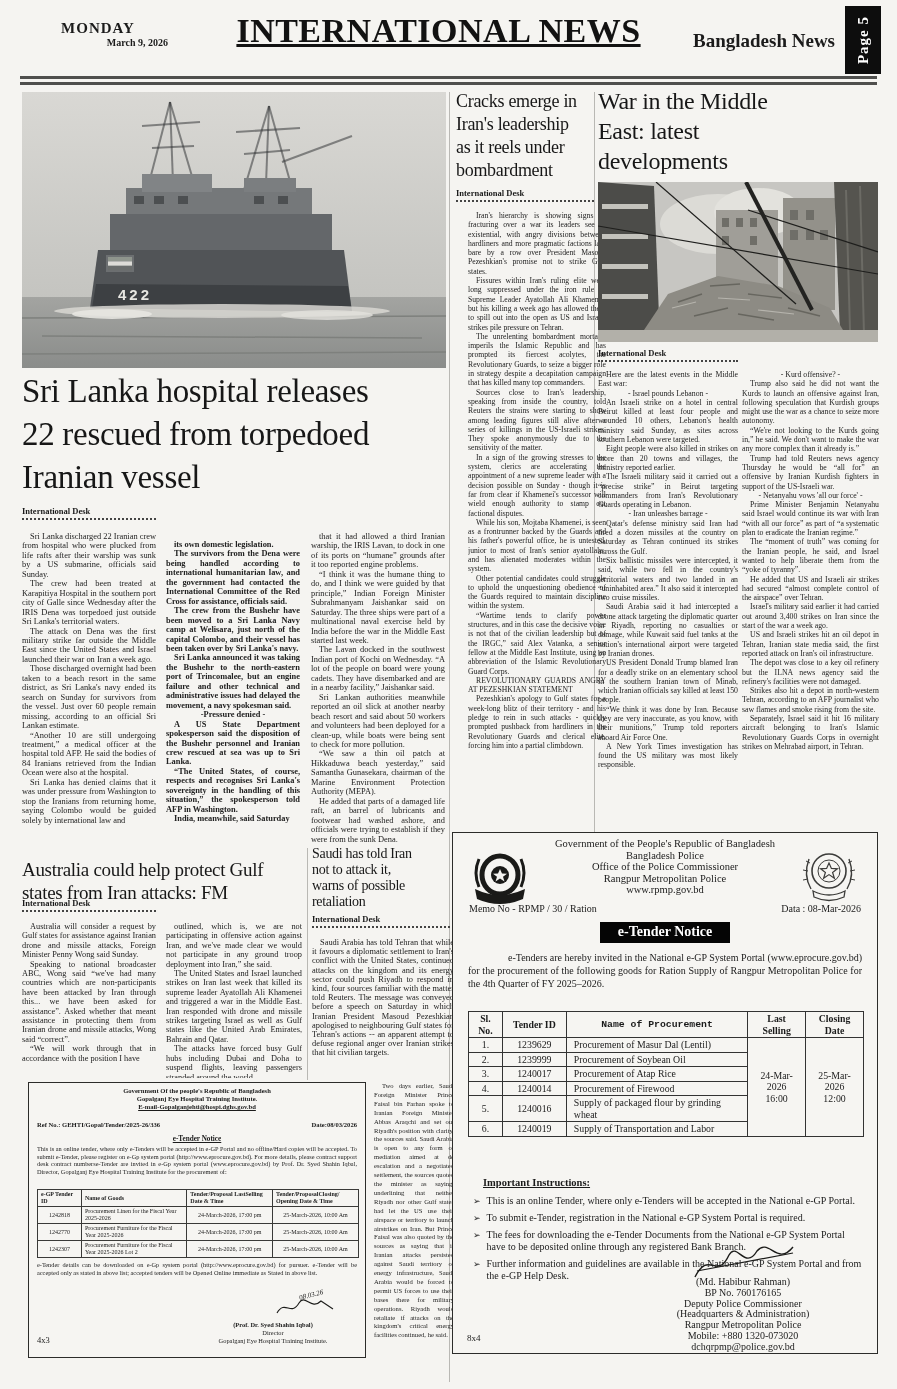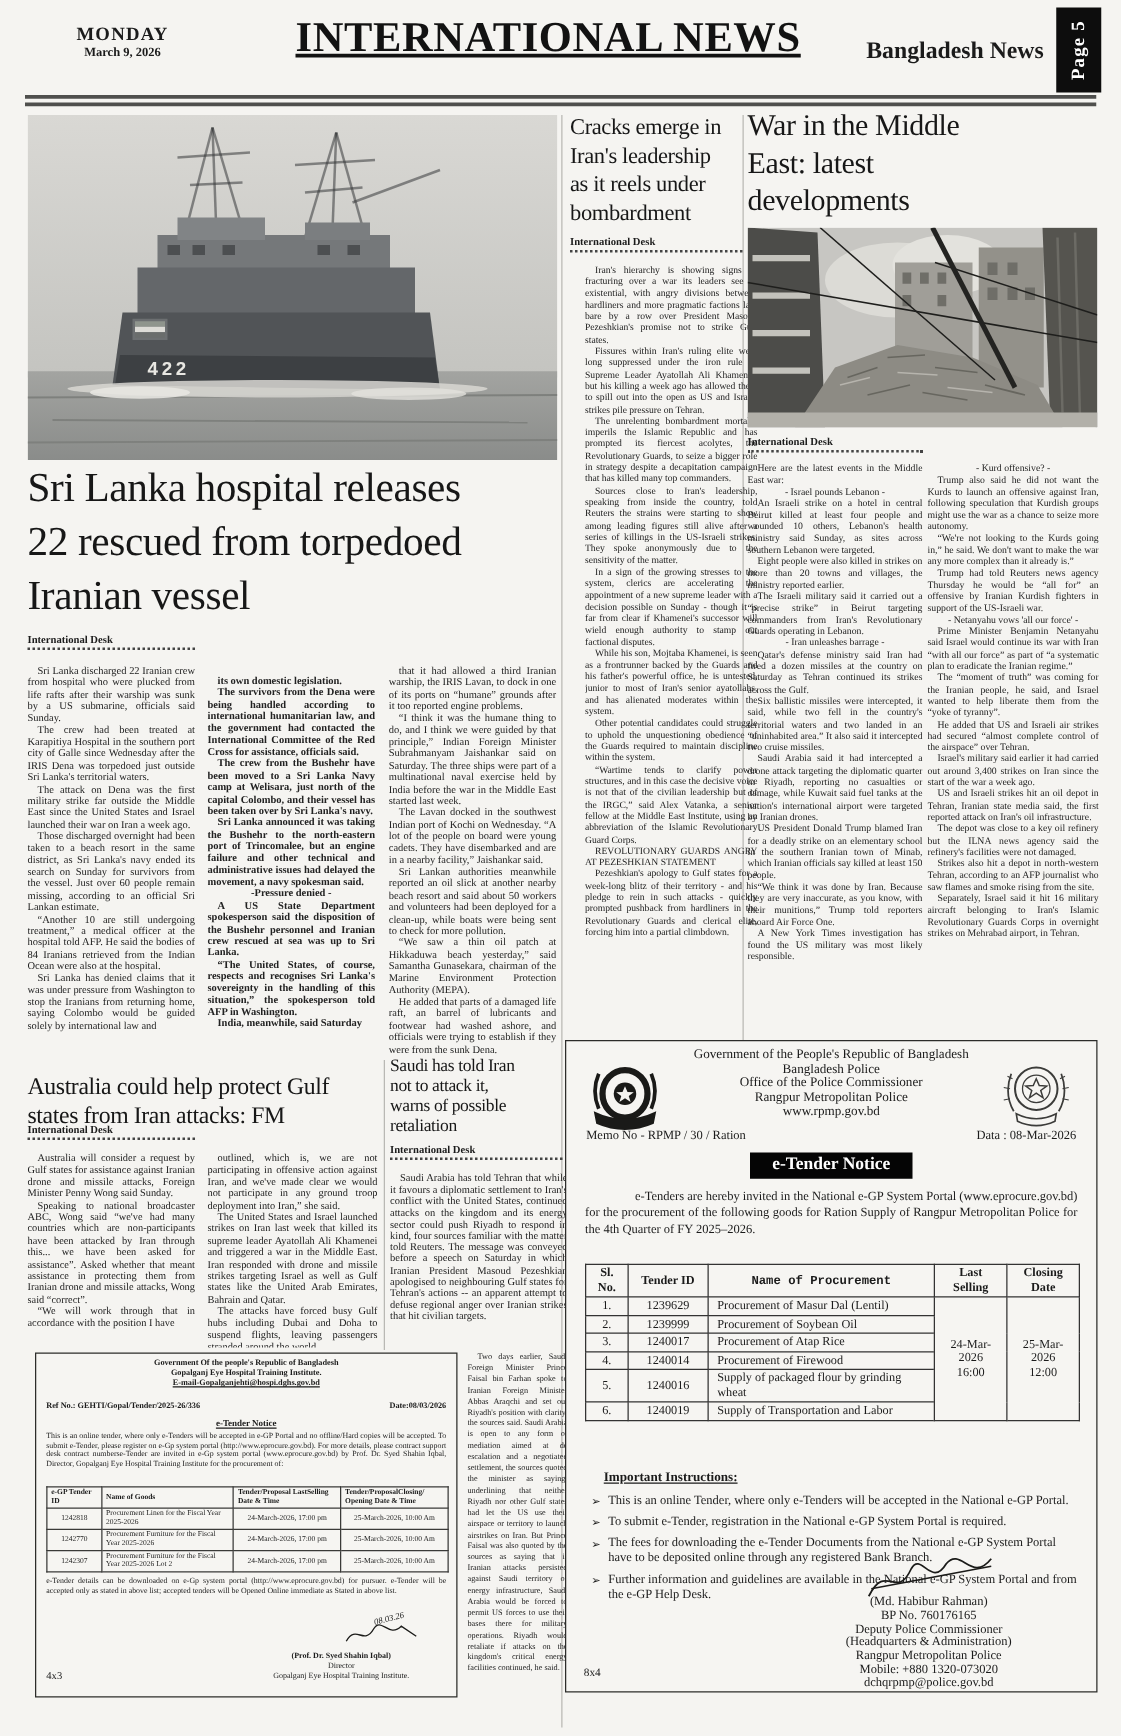--- a/index.html
+++ b/index.html
@@ -5,21 +5,21 @@
   * { margin:0; padding:0; box-sizing:border-box; }
   html,body { background:#e9e8e5; }
   .page {
     position:relative; width:897px; height:1389px; margin:0 auto;
     background:#f5f4f1; color:#1b1b1b; overflow:hidden;
     font-family:"Liberation Serif","DejaVu Serif",serif;
   }
   
   .mast-day { position:absolute; left:28px; top:20px; width:140px; text-align:center; }
   .mast-day .d1 { font-size:15px; font-weight:bold; letter-spacing:1px; }
-  .mast-day .d2 { font-size:10px; font-weight:bold; }
+  .mast-day .d2 { font-size:10px; font-weight:bold;text-align:right; }
   .mast-title { position:absolute; left:170px; right:190px; top:12px; text-align:center;
     font-size:34px; font-weight:bold; letter-spacing:.5px; color:#121212;text-decoration:underline; }
   .mast-brand { position:absolute; right:62px; top:30px; font-size:19px; font-weight:bold; }
   .page-box { position:absolute; right:16px; top:6px; width:36px; height:68px; background:#0d0d0d;
     display:flex; align-items:center; justify-content:center; }
   .page-box span { writing-mode:vertical-rl; transform:rotate(180deg); color:#fff;
     font-size:15px; font-weight:bold; letter-spacing:1px; }
   .double-rule { position:absolute; left:20px; right:20px; top:76px; height:9px;
     border-top:3px solid #4f4f4d; border-bottom:3px solid #4f4f4d; }
   

